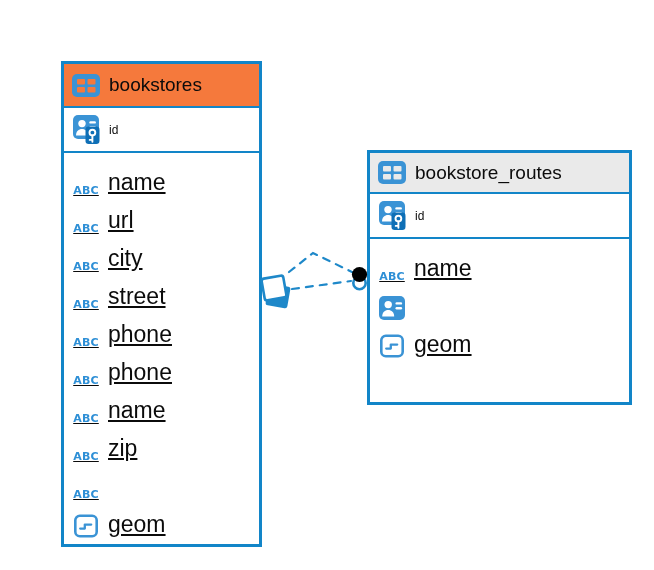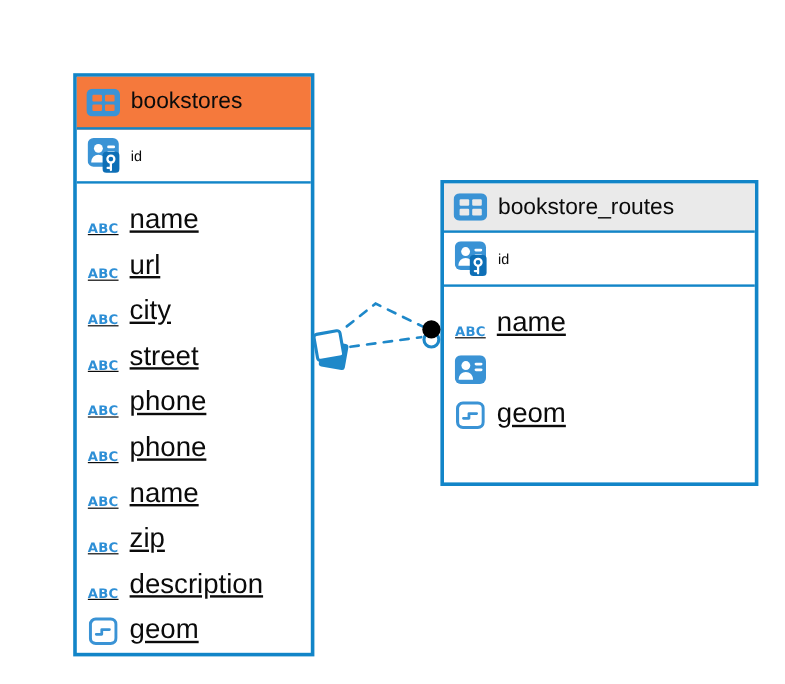--- a/index.html
+++ b/index.html
@@ -120,21 +120,20 @@
         <div class="field-row">
           <span class="icon-cell">
             <span class="abc-icon">ABC</span>
           </span>
           <span class="field-label">zip</span>
         </div>
         <div class="field-row">
           <span class="icon-cell">
             <span class="abc-icon">ABC</span>
           </span>
-          <span class="field-label">description</span>
         </div>
         <div class="field-row">
           <span class="icon-cell">
             <svg width="24" height="24" viewBox="0 0 24 24">
               <rect x="1.3" y="1.8" width="21.4" height="20.4" rx="4.5" fill="#fff" stroke="#3A93D5" stroke-width="2.6"></rect>
               <path d="M6.2 14.6 h4.6 v-4 h6.4" fill="none" stroke="#3A93D5" stroke-width="2.3" stroke-linecap="round" stroke-linejoin="round"></path>
             </svg>
           </span>
           <span class="field-label">geom</span>
         </div>

